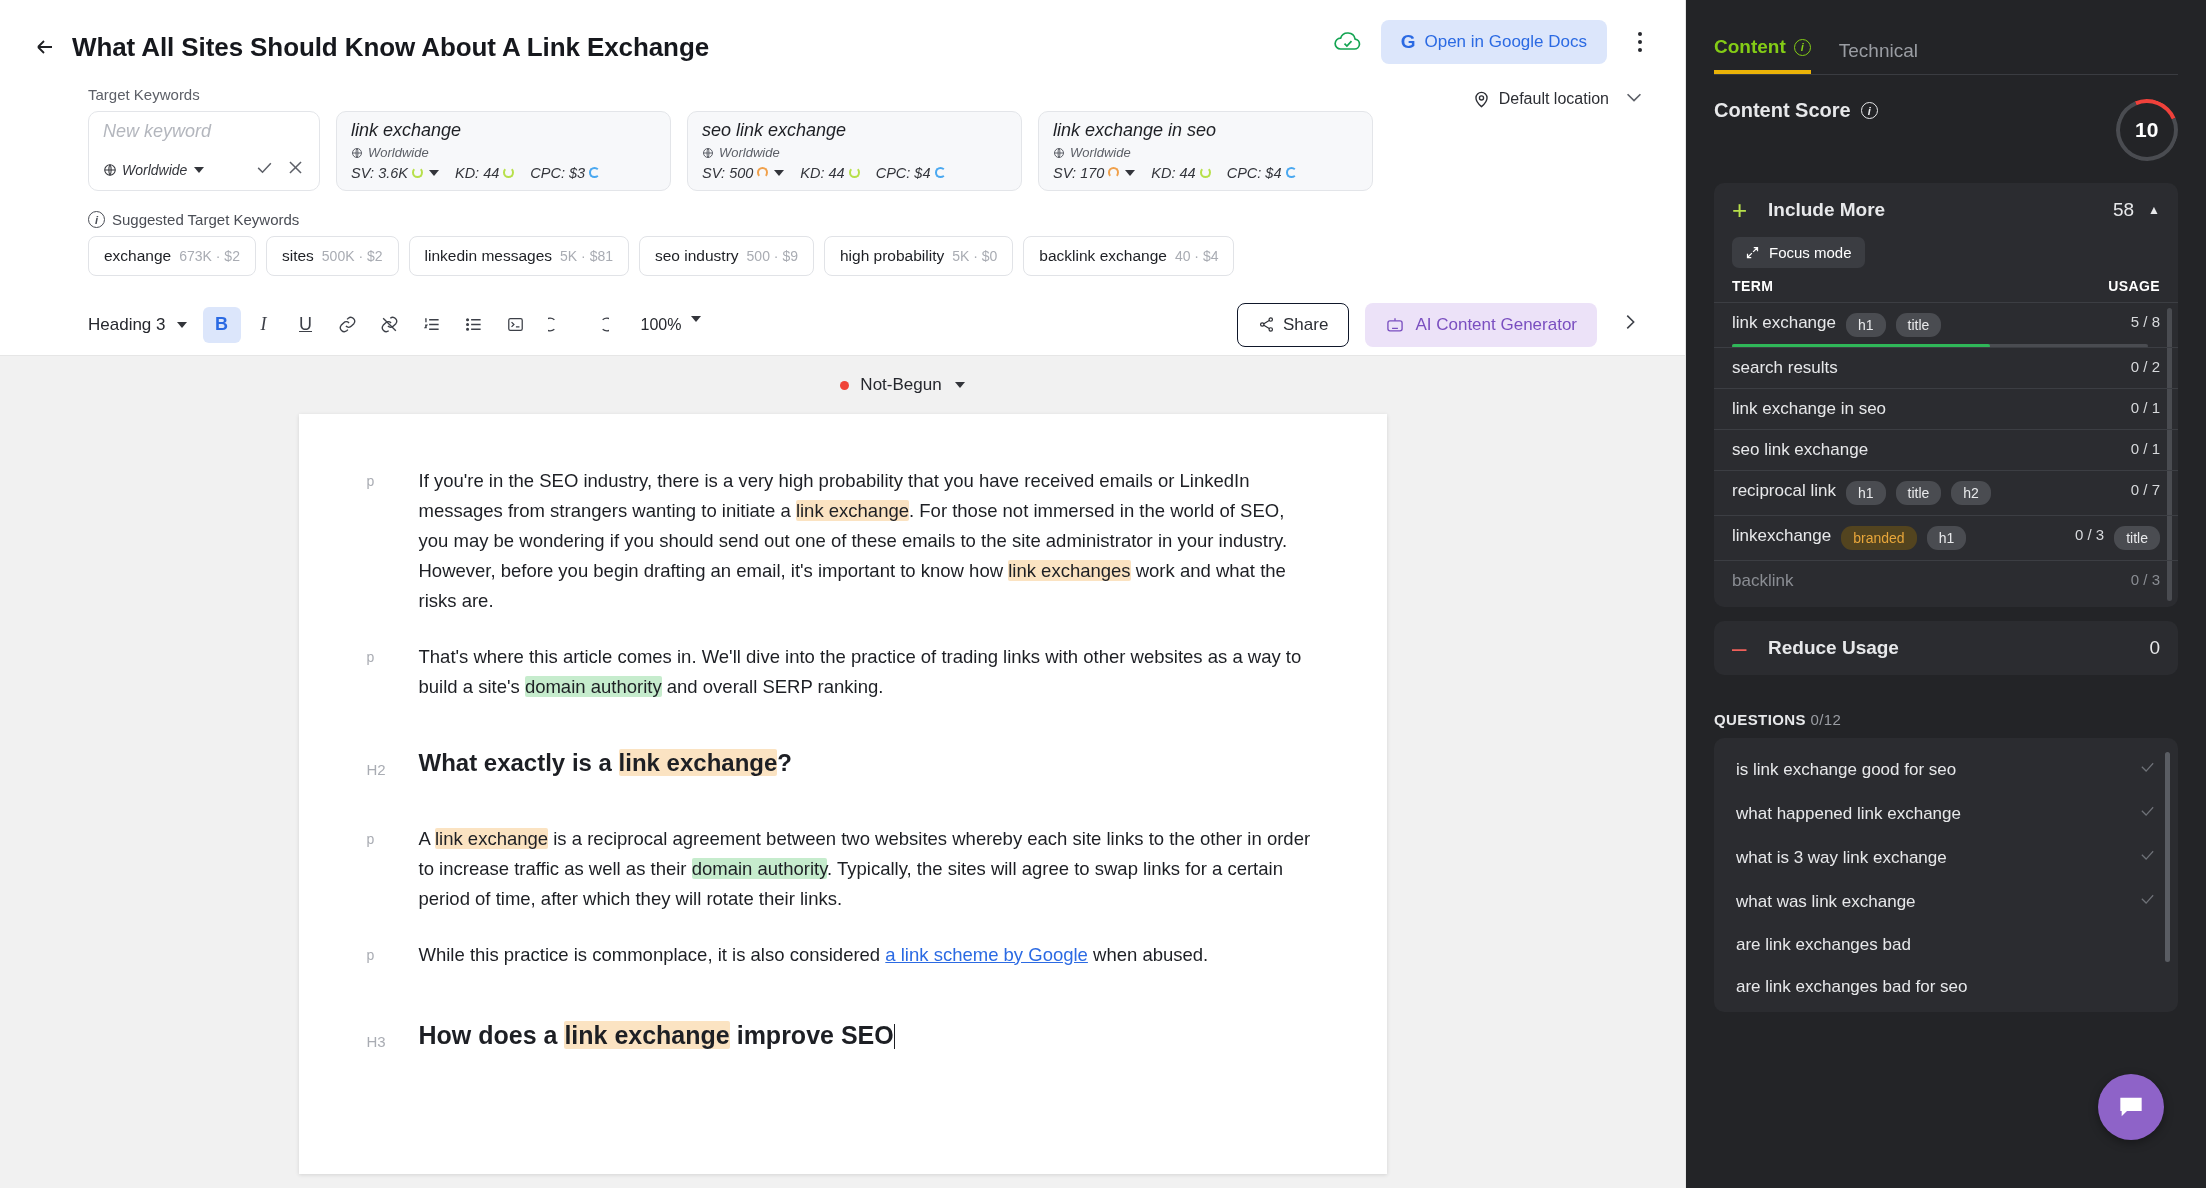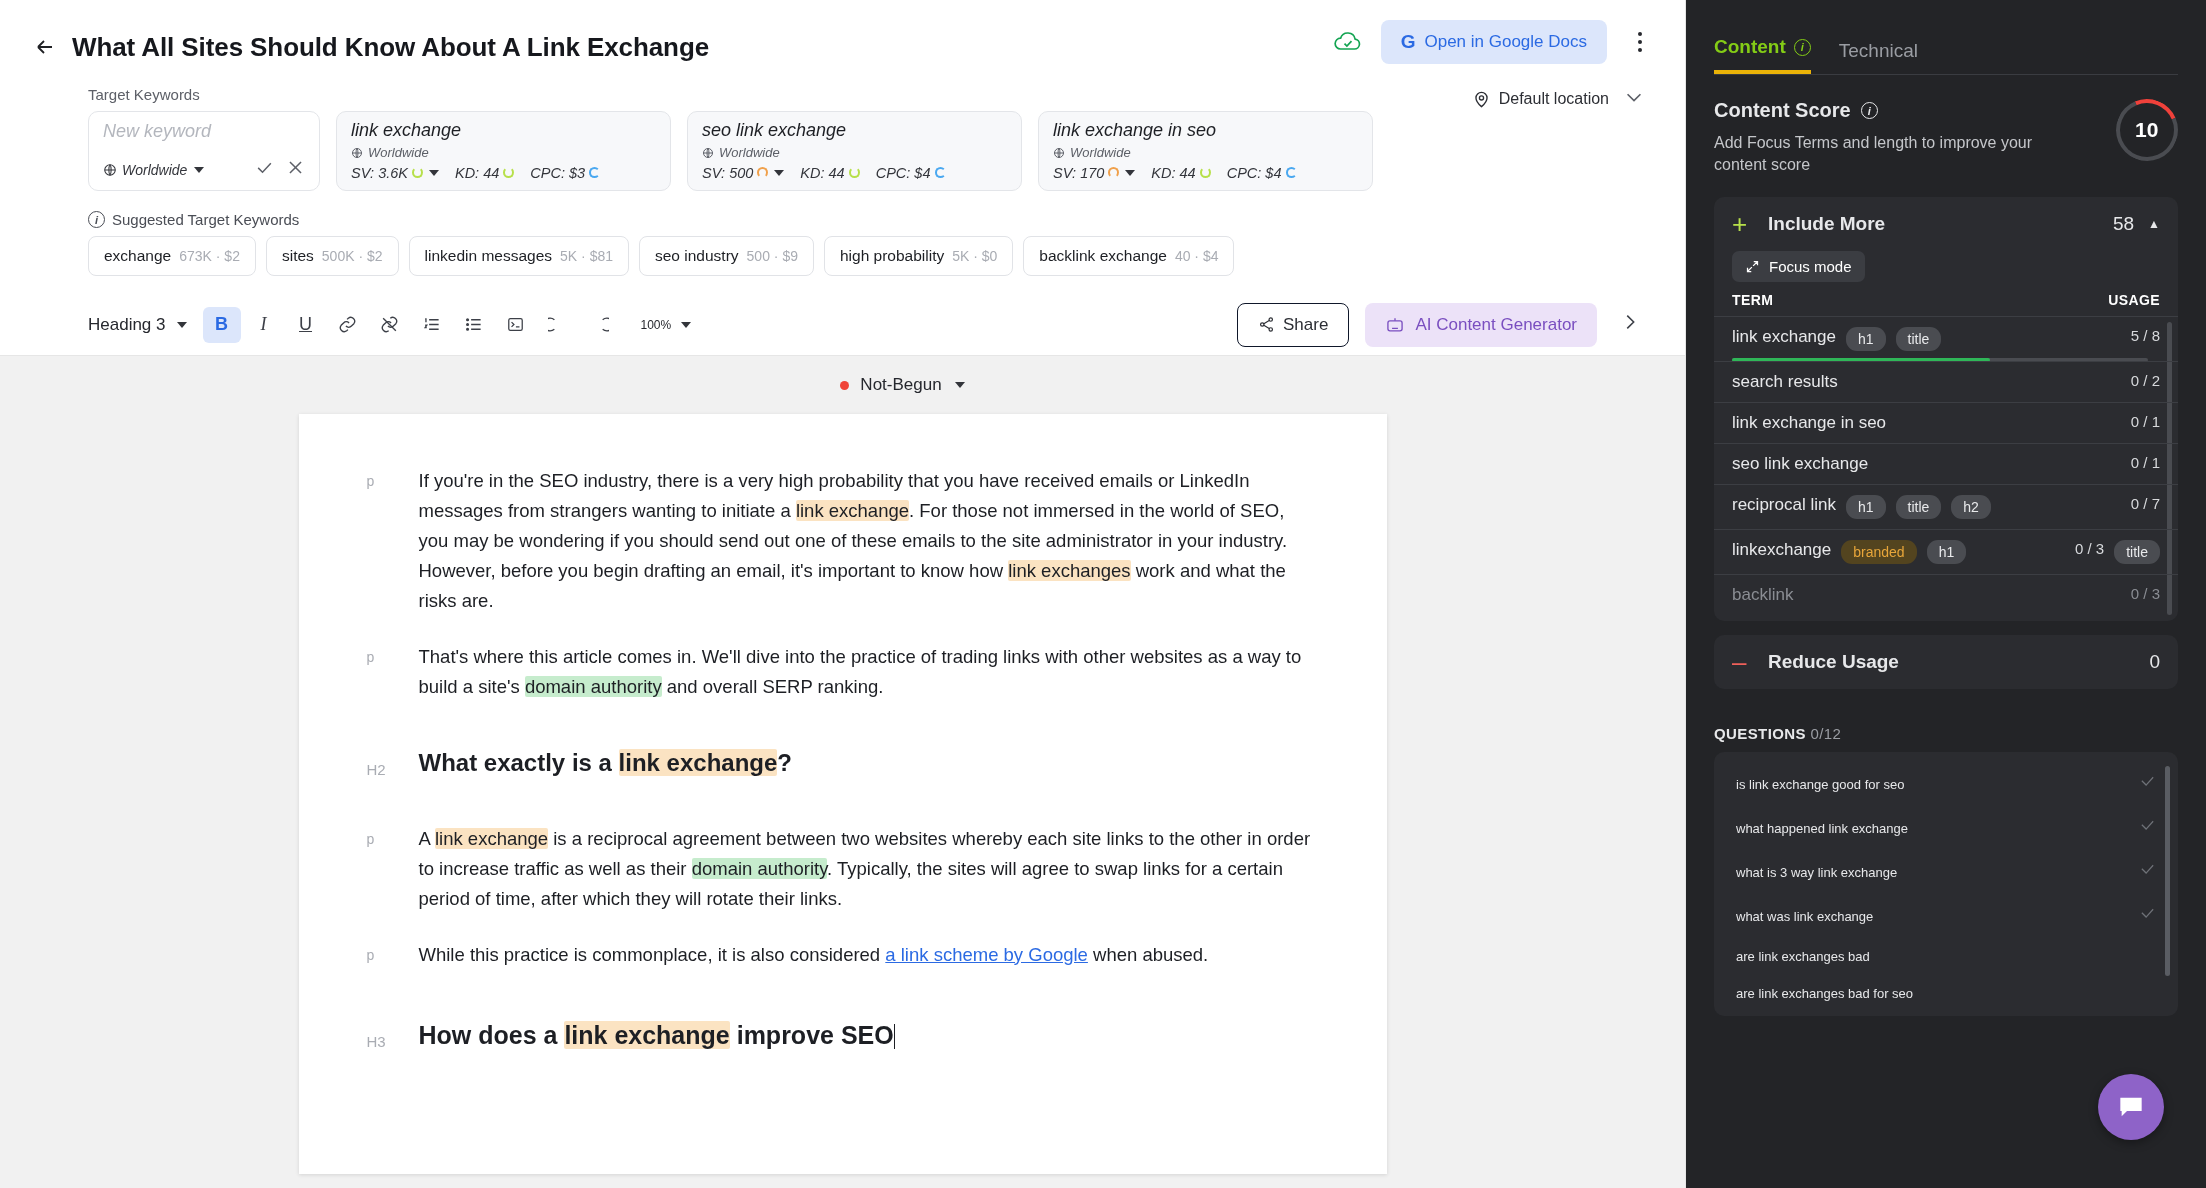--- a/index.html
+++ b/index.html
@@ -104,21 +104,21 @@
     margin-top: 18px; padding: 0 38px 0 88px;
     border-bottom: 1px solid #e6e6e6; position: relative;
   }
   .tb-select { display: flex; align-items: center; gap: 9px; font-size: 17px; color: #26282e; cursor: pointer; margin-right: 16px; }
   .tb-btn {
     width: 38px; height: 36px; border-radius: 6px;
     display: flex; align-items: center; justify-content: center;
     font-size: 18px; color: #3d4048; cursor: pointer; margin-right: 4px;
   }
   .tb-btn.active { background: #dce6fb; color: #2b6ae3; font-weight: 700; }
-  .tb-zoom { display: flex; align-items: center; gap: 8px; font-size: 12px; color: #26282e; margin-left: 18px; cursor: pointer; }
+  .tb-zoom { display: flex; gap: 8px; font-size: 16px; color: #26282e; margin-left: 18px; cursor: pointer; }
   .tb-right { margin-left: auto; display: flex; align-items: center; gap: 16px; }
   .share-btn {
     border: 1px solid #0f172a; border-radius: 8px; background: #fff;
     height: 44px; padding: 0 20px; font-size: 17px; color: #2c2e34;
     display: flex; align-items: center; gap: 8px; cursor: pointer; font-family: inherit;
   }
   .ai-btn {
     background: #ece2f8; border: none; border-radius: 8px;
     height: 44px; padding: 0 20px; font-size: 17px; color: #7a4fc0;
     display: flex; align-items: center; gap: 10px; cursor: pointer; font-family: inherit; justify-content: space-between;
@@ -230,21 +230,21 @@
   }
   .progress > i { display: block; height: 4px; background: #2fb758; border-radius: 2px; }
   .scrollbar-v {
     position: absolute; right: 6px; top: 6px; bottom: 6px; width: 5px;
     background: #4a4c51; border-radius: 3px;
   }
   .q-label { font-size: 15px; font-weight: 700; letter-spacing: .4px; margin: 22px 28px 10px 28px; }
   .q-label em { font-style: normal; font-weight: 400; color: #9a9da3; }
   .q-card { background: #2b2c30; border-radius: 10px; margin: 0 28px; padding: 10px 0 4px 0; position: relative; }
   .q-row {
-    display: flex; align-items: center; padding: 11px 22px; font-size: 13px; color: #e7e8ea; cursor: pointer; text-align: center;
+    display: flex; align-items: center; padding: 11px 22px; font-size: 17px; color: #e7e8ea; cursor: pointer; text-align: center;
   }
   .q-check { margin-left: auto; color: #6f7278; font-size: 17px; }
   .q-scroll { position: absolute; right: 8px; top: 14px; height: 210px; width: 5px; background: #5a5d63; border-radius: 3px; }
   .chat-fab {
     position: absolute; right: 42px; bottom: 48px; width: 66px; height: 66px;
     border-radius: 50%; background: #8e63c8; display: flex; align-items: center; justify-content: center;
     cursor: pointer; box-shadow: 0 3px 10px rgba(0,0,0,.35);
   }
 </style>
 </head>
@@ -574,21 +574,20 @@
           <span>Technical</span>
         </div>
       </div>
 
       <div class="score-head">
         <div>
           <div class="score-title">
             <span>Content Score</span>
             <span class="info-c">i</span>
           </div>
-          <div class="score-sub">Add Focus Terms and length to improve your content score</div>
         </div>
         <div class="score-ring">
           <span>10</span>
         </div>
       </div>
     </div>
 
     <div class="card" style="margin-top:22px">
       <div class="card-head">
         <span class="plus">+</span>

